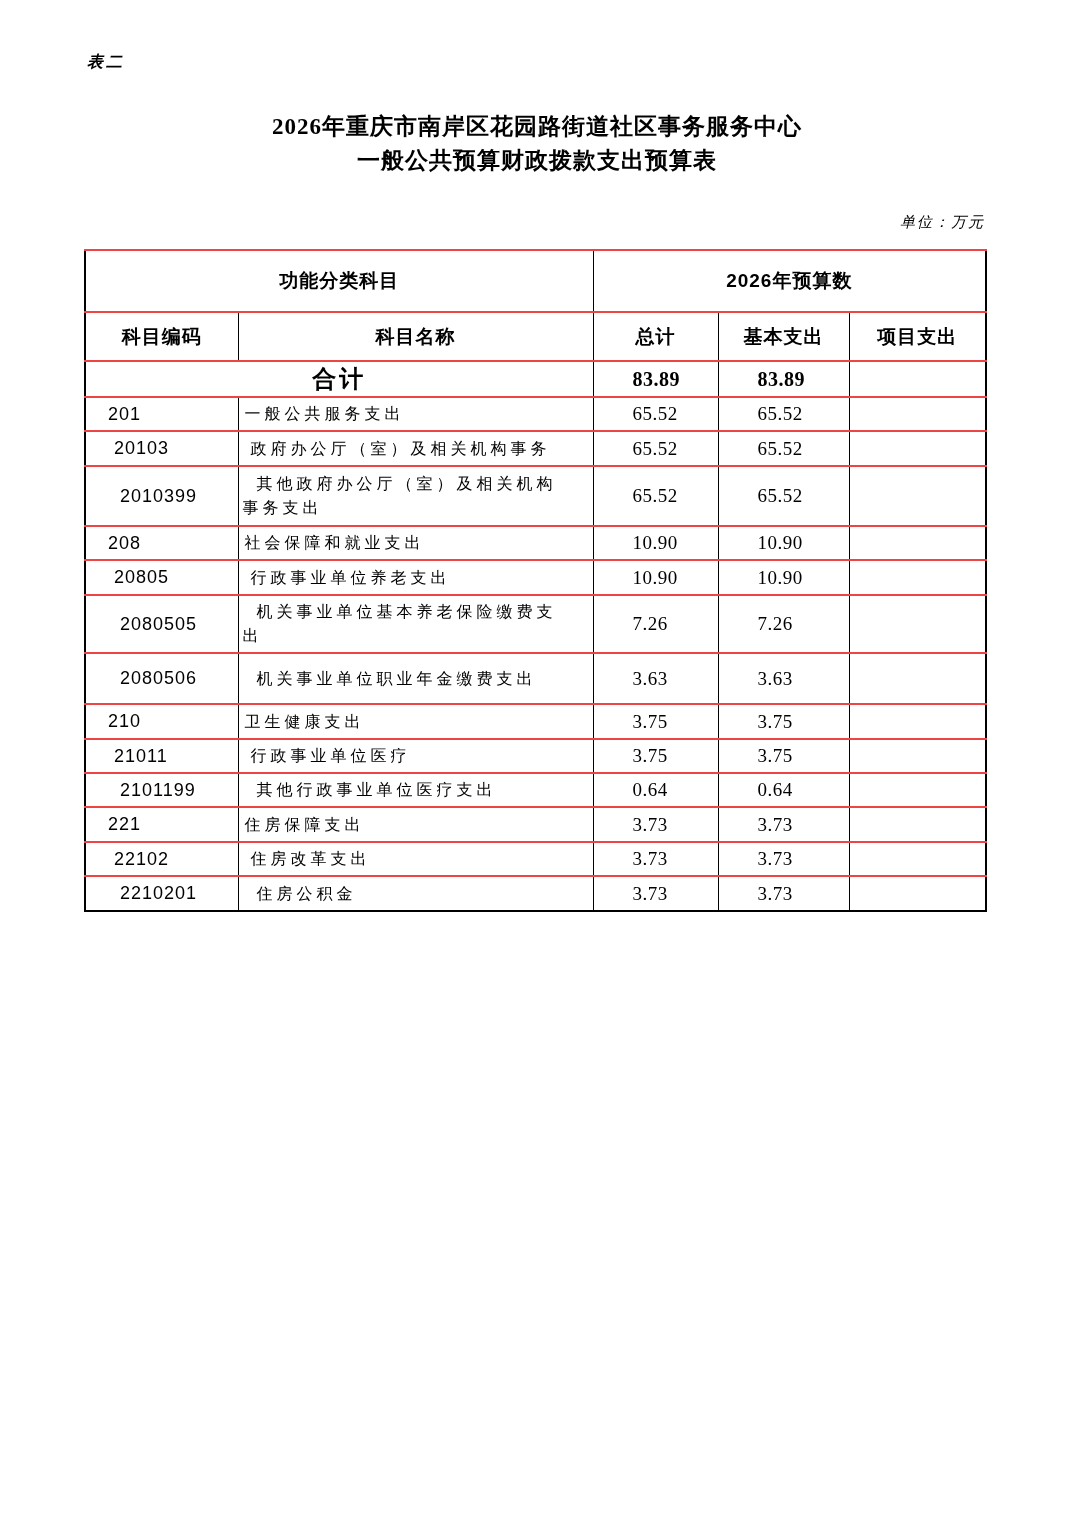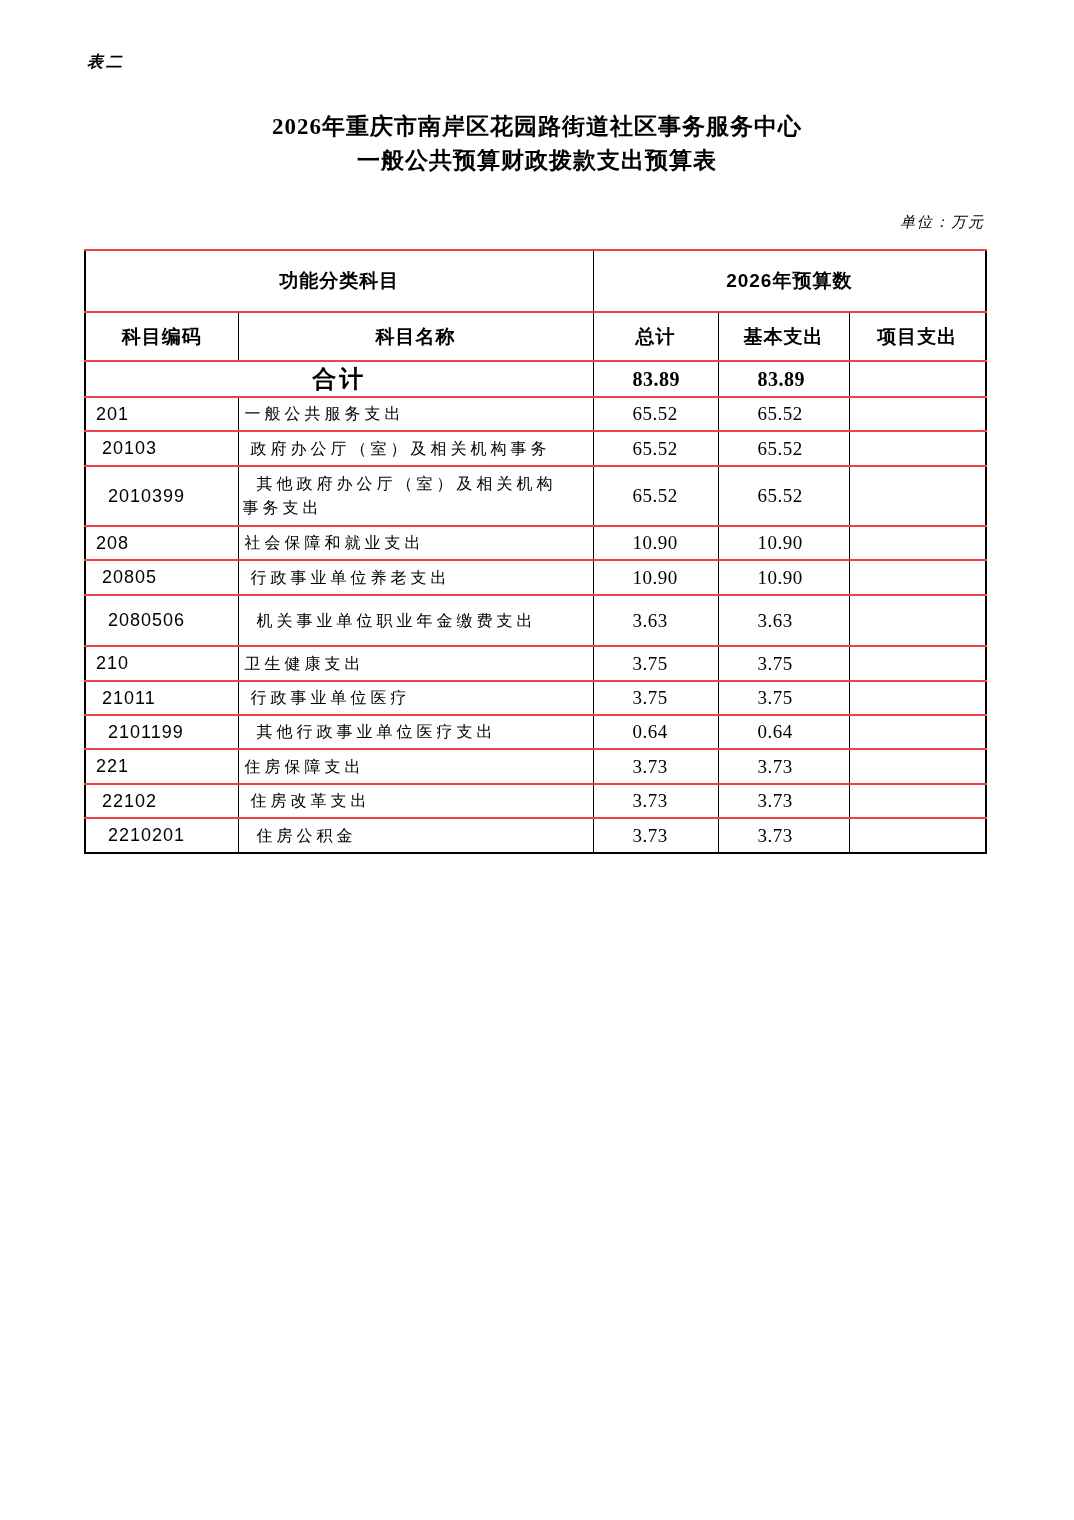--- a/index.html
+++ b/index.html
@@ -65,21 +65,21 @@
     font-family: "Liberation Sans", "DejaVu Sans", sans-serif;
     font-weight: bold;
     font-size: 19px;
     letter-spacing: 1px;
   }
   td.code {
     font-family: "Liberation Sans", "DejaVu Sans", sans-serif;
     font-size: 18px;
     letter-spacing: 1px;
     text-align: left;
-    padding-left: 8px;
+    padding-left: 20px;
   }
   td.name {
     font-family: "Liberation Serif", "DejaVu Serif", serif;
     font-size: 16px;
     letter-spacing: 4px;
     text-align: left;
     padding-left: 4px;
     padding-right: 2px;
     line-height: 24px;
     white-space: pre-line;
@@ -177,20 +177,28 @@
       <td class="num">10.90</td>
       <td class="num"></td>
     </tr>
     <tr style="height:35px">
       <td class="code lvl2">20805</td>
       <td class="name lvl2">行政事业单位养老支出</td>
       <td class="num">10.90</td>
       <td class="num">10.90</td>
       <td class="num"></td>
     </tr>
+    <tr style="height:58px">
+      <td class="code lvl3">2080505</td>
+      <td class="name lvl3">机关事业单位基本养老保险缴费支
+出</td>
+      <td class="num">7.26</td>
+      <td class="num">7.26</td>
+      <td class="num"></td>
+    </tr>
     <tr style="height:51px">
       <td class="code lvl3">2080506</td>
       <td class="name lvl3">机关事业单位职业年金缴费支出</td>
       <td class="num">3.63</td>
       <td class="num">3.63</td>
       <td class="num"></td>
     </tr>
     <tr style="height:35px">
       <td class="code lvl1">210</td>
       <td class="name lvl1">卫生健康支出</td>

